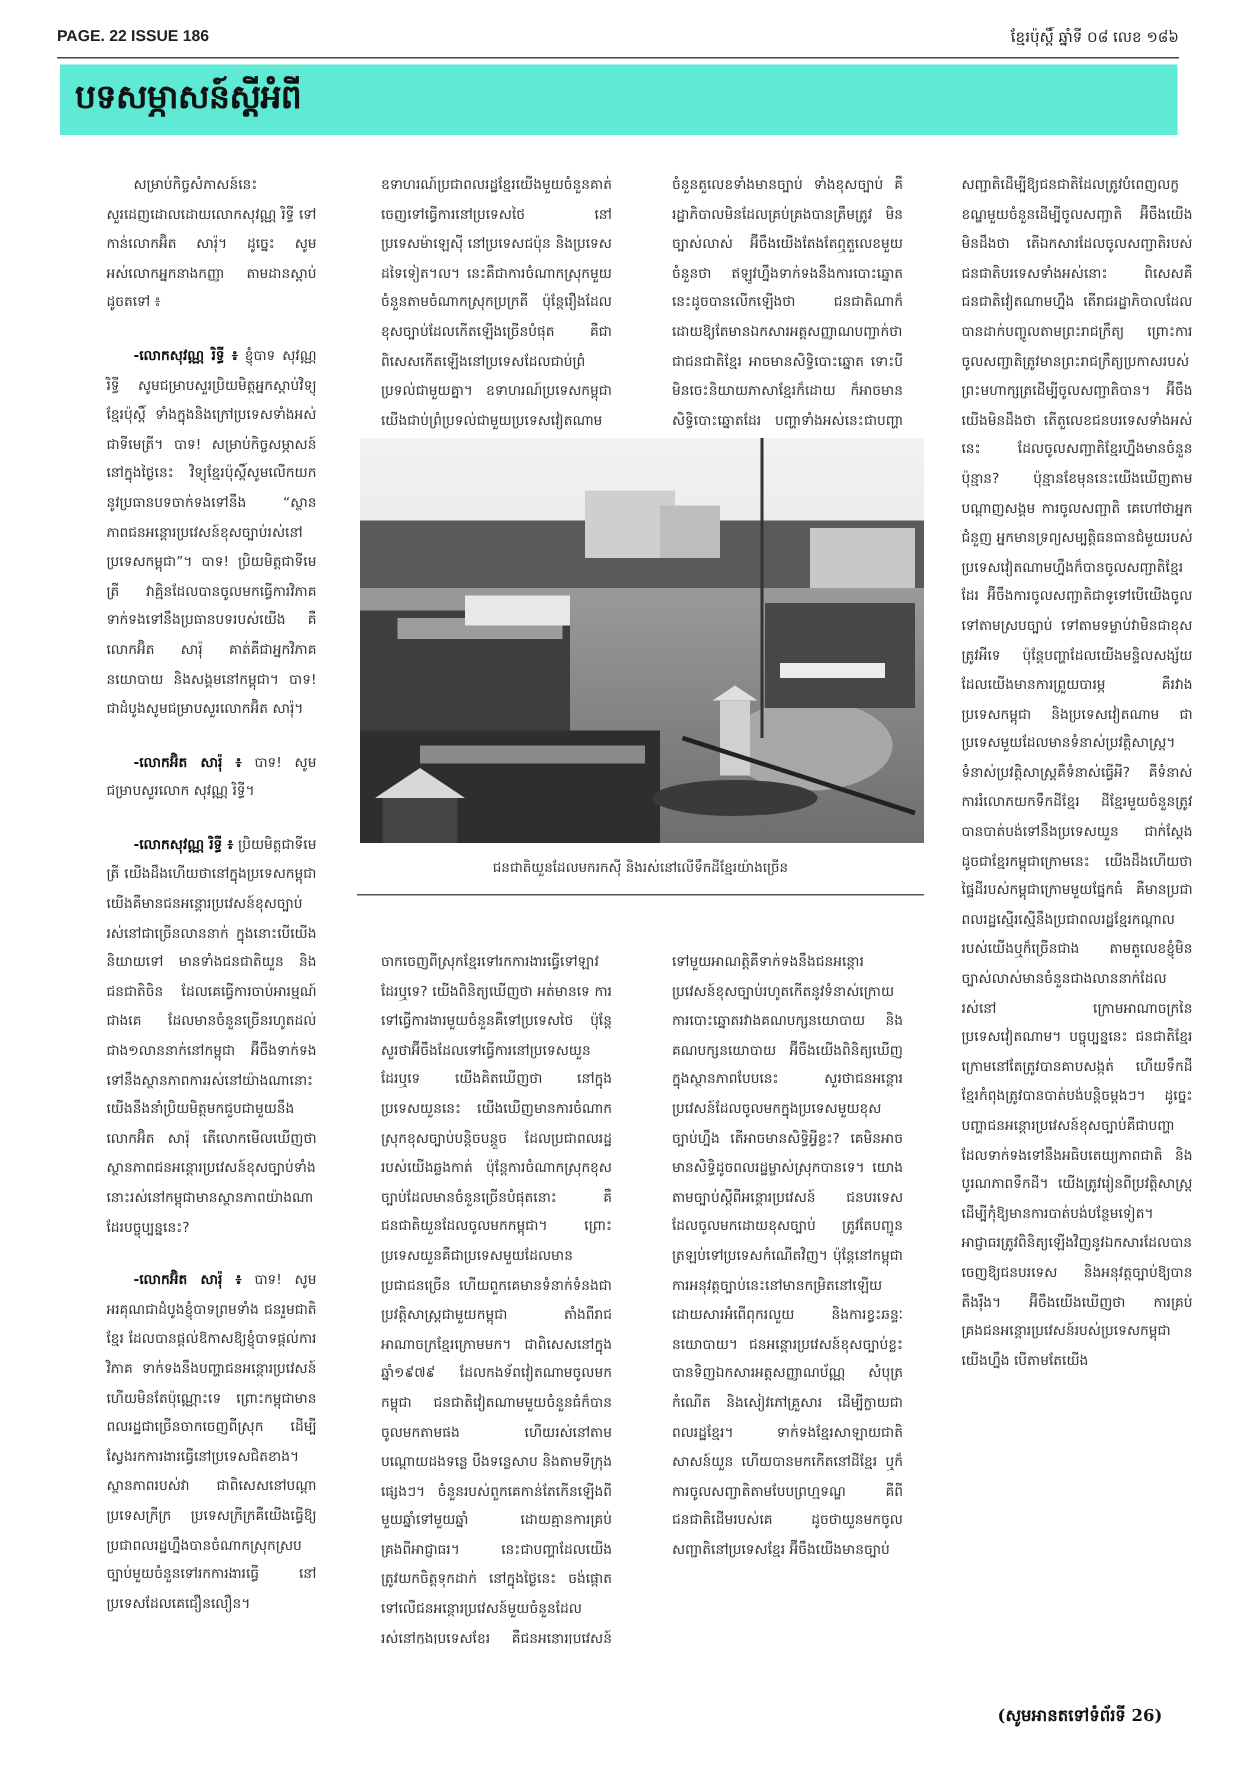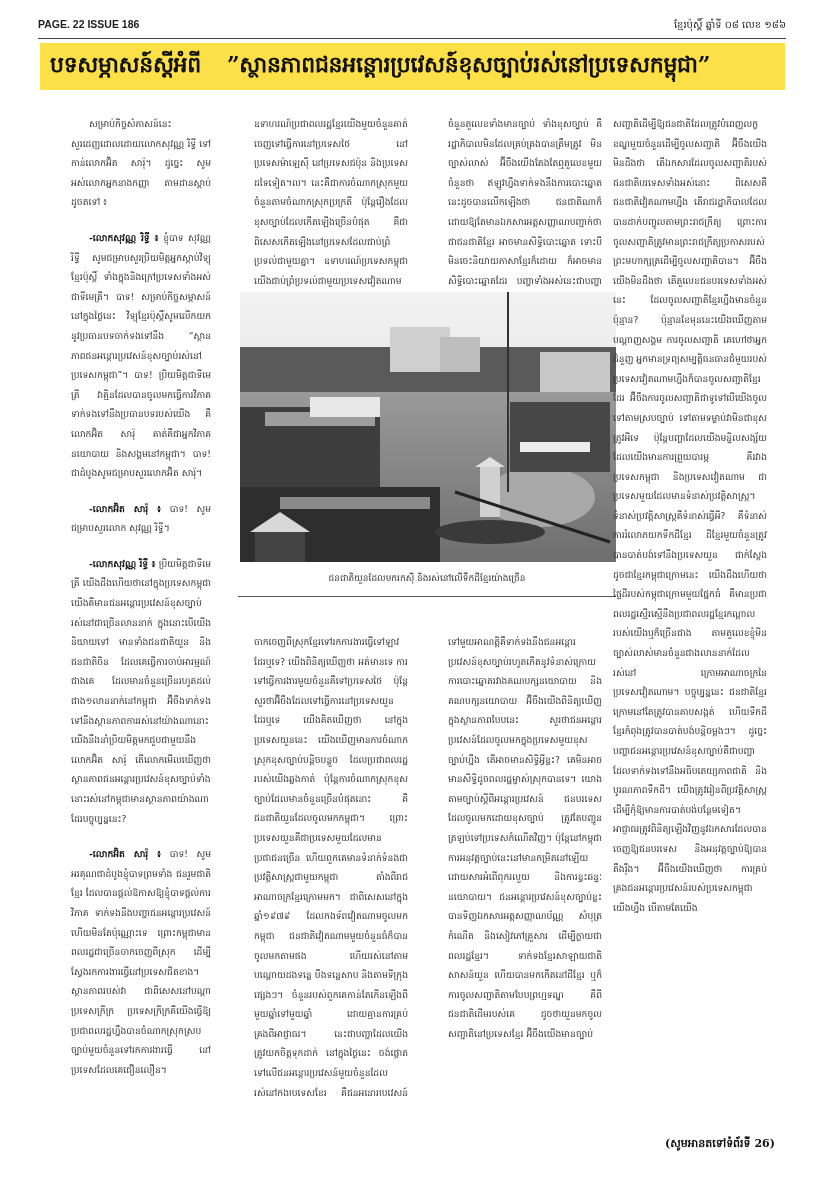--- a/index.html
+++ b/index.html
@@ -13,37 +13,37 @@
     padding-bottom: 3px;
   }
   .topbar .adv { flex: 1; text-align: center; padding-right: 20px; margin-top: 24px; }
   .topbar .issue-kh { font-family: "DejaVu Sans", sans-serif; font-weight: normal; font-size: 10px; }
   .topbar-rule {
     position: absolute; left: 38px; top: 38px; width: 748px; height: 1px; background: #444;
   }
 
   .headline {
     position: absolute; left: 40px; top: 43px; width: 745px; height: 47px;
-    background: #fde047; display: flex; align-items: center; padding-left: 10px;
+    background: #5eead4; display: flex; align-items: center; padding-left: 10px;
     font-family: "DejaVu Serif", serif; font-weight: bold; font-size: 22px; color: #111;
     white-space: nowrap; overflow: hidden; letter-spacing: -0.3px;
   }
   .headline .quote { margin-left: 26px; }
 
   .col {
     position: absolute; top: 98px; font-size: 9.2px; line-height: 19.6px;
     text-align: justify; color: #333; overflow: hidden;
   }
   .col p { text-indent: 18px; margin: 16px; }
   .col p .speaker { font-weight: bold; color: #111; }
 
   #col1 { left: 55px; width: 172px; height: 1000px; }
   #col2a { left: 238px; width: 186px; height: 195px; }
   #col3a { left: 432px; width: 186px; height: 195px; }
-  #col4 { left: 597px; width: 186px; height: 1000px; }
+  #col4 { left: 625px; width: 186px; height: 1000px; }
   #col2b { left: 238px; top: 616px; width: 186px; height: 480px; }
   #col3b { left: 432px; top: 616px; width: 186px; height: 480px; }
 
   .photo {
     position: absolute; left: 240px; top: 292px; width: 376px; height: 270px;
     background: #777; overflow: hidden;
   }
   .photo svg { display: block; width: 100%; height: 100%; }
   .caption {
     position: absolute; left: 238px; top: 572px; width: 378px; text-align: center;
@@ -63,21 +63,20 @@
 
 <div class="topbar">
   <span>PAGE. 22  ISSUE 186</span>
   <span class="adv">FOR ADVERTISING ,  CALL: (562) 810-4162, (562) 728-8972</span>
   <span class="issue-kh">ខ្មែរប៉ុស្ដិ៍ ឆ្នាំទី ០៨  លេខ ១៨៦</span>
 </div>
 <div class="topbar-rule"></div>
 
 <div class="headline">
   <span>បទសម្ភាសន៍ស្ដីអំពី</span>
-  <span class="quote">”ស្ថានភាពជនអន្ដោរប្រវេសន៍ខុសច្បាប់រស់នៅប្រទេសកម្ពុជា”</span>
 </div>
 
 <div class="col" id="col1">
   <p><span class="speaker"></span><span>សម្រាប់កិច្ចសំភាសន៍នេះ សួរដេញដោលដោយលោកសុវណ្ណ រិទ្ធី ទៅកាន់លោកអ៊ិត សារ៉ុ។ ដូច្នេះ សូមអស់លោកអ្នកនាងកញ្ញា តាមដានស្ដាប់ដូចតទៅ ៖</span></p>
   <p><span class="speaker">-លោកសុវណ្ណ រិទ្ធី ៖</span><span> ខ្ញុំបាទ សុវណ្ណ រិទ្ធី សូមជម្រាបសួរប្រិយមិត្តអ្នកស្ដាប់វិទ្យុខ្មែរប៉ុស្ដិ៍ ទាំងក្នុងនិងក្រៅប្រទេសទាំងអស់ជាទីមេត្រី។ បាទ! សម្រាប់កិច្ចសម្ភាសន៍នៅក្នុងថ្ងៃនេះ វិទ្យុខ្មែរប៉ុស្ដិ៍សូមលើកយកនូវប្រធានបទចាក់ទងទៅនឹង “ស្ថានភាពជនអន្ដោរប្រវេសន៍ខុសច្បាប់រស់នៅប្រទេសកម្ពុជា”។ បាទ! ប្រិយមិត្តជាទីមេត្រី វាគ្មិនដែលបានចូលមកធ្វើការវិភាគទាក់ទងទៅនឹងប្រធានបទរបស់យើង គឺលោកអ៊ិត សារ៉ុ គាត់គឺជាអ្នកវិភាគនយោបាយ និងសង្គមនៅកម្ពុជា។ បាទ! ជាដំបូងសូមជម្រាបសួរលោកអ៊ិត សារ៉ុ។</span></p>
   <p><span class="speaker">-លោកអ៊ិត សារ៉ុ ៖</span><span> បាទ! សូមជម្រាបសួរលោក សុវណ្ណ រិទ្ធី។</span></p>
   <p><span class="speaker">-លោកសុវណ្ណ រិទ្ធី ៖</span><span> ប្រិយមិត្តជាទីមេត្រី យើងដឹងហើយថានៅក្នុងប្រទេសកម្ពុជាយើងគឺមានជនអន្ដោរប្រវេសន៍ខុសច្បាប់រស់នៅជាច្រើនលាននាក់ ក្នុងនោះបើយើងនិយាយទៅ មានទាំងជនជាតិយួន និងជនជាតិចិន ដែលគេធ្វើការចាប់អារម្មណ៍ជាងគេ ដែលមានចំនួនច្រើនរហូតដល់ជាង១លាននាក់នៅកម្ពុជា អ៊ីចឹងទាក់ទងទៅនឹងស្ថានភាពការរស់នៅយ៉ាងណានោះ យើងនឹងនាំប្រិយមិត្តមកជួបជាមួយនឹងលោកអ៊ិត សារ៉ុ តើលោកមើលឃើញថា ស្ថានភាពជនអន្ដោរប្រវេសន៍ខុសច្បាប់ទាំងនោះរស់នៅកម្ពុជាមានស្ថានភាពយ៉ាងណាដែរបច្ចុប្បន្ននេះ?</span></p>
   <p><span class="speaker">-លោកអ៊ិត សារ៉ុ ៖</span><span> បាទ! សូមអរគុណជាដំបូងខ្ញុំបាទព្រមទាំង ជនរួមជាតិខ្មែរ ដែលបានផ្ដល់ឱកាសឱ្យខ្ញុំបាទផ្ដល់ការវិភាគ ទាក់ទងនឹងបញ្ហាជនអន្ដោរប្រវេសន៍ ហើយមិនតែប៉ុណ្ណោះទេ ព្រោះកម្ពុជាមានពលរដ្ឋជាច្រើនចាកចេញពីស្រុក ដើម្បីស្វែងរកការងារធ្វើនៅប្រទេសជិតខាង។ ស្ថានភាពរបស់វា ជាពិសេសនៅបណ្ដាប្រទេសក្រីក្រ ប្រទេសក្រីក្រគឺយើងធ្វើឱ្យប្រជាពលរដ្ឋហ្នឹងបានចំណាកស្រុកស្របច្បាប់មួយចំនួនទៅរកការងារធ្វើ នៅប្រទេសដែលគេជឿនលឿន។</span></p>
 </div>
 

